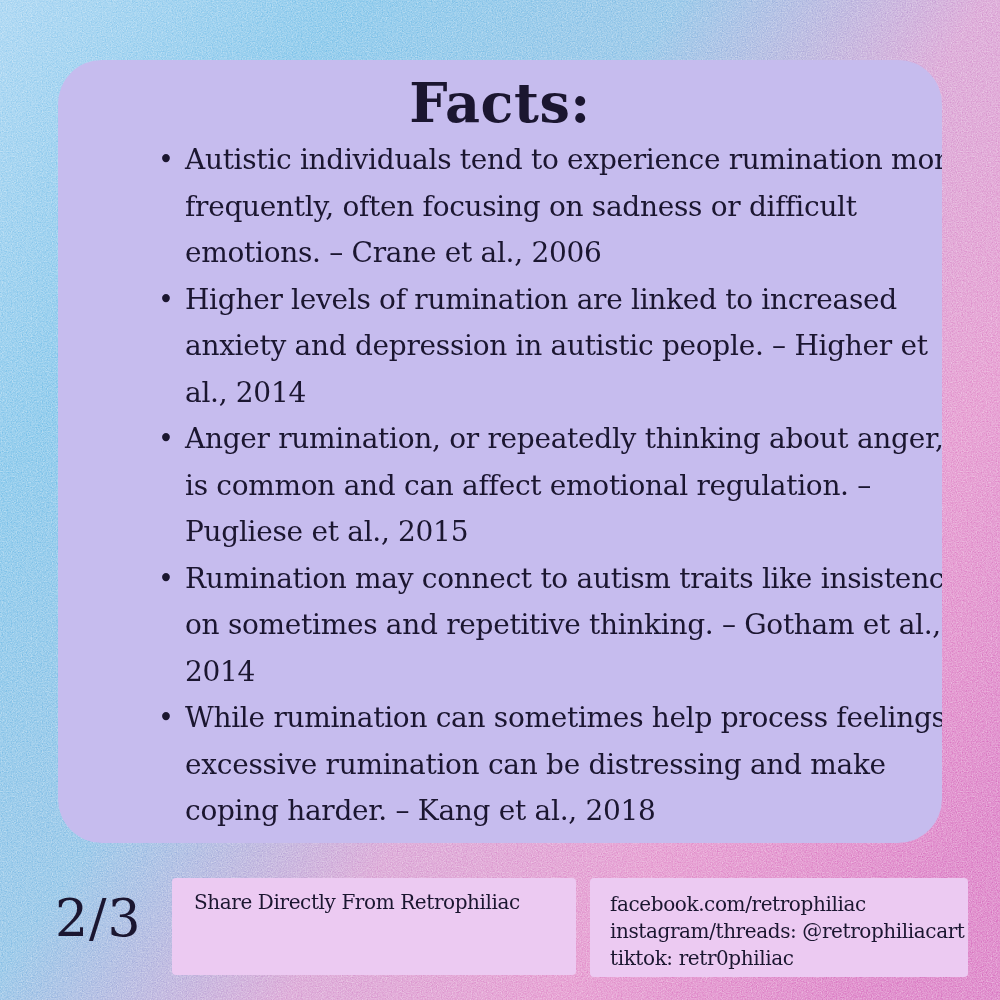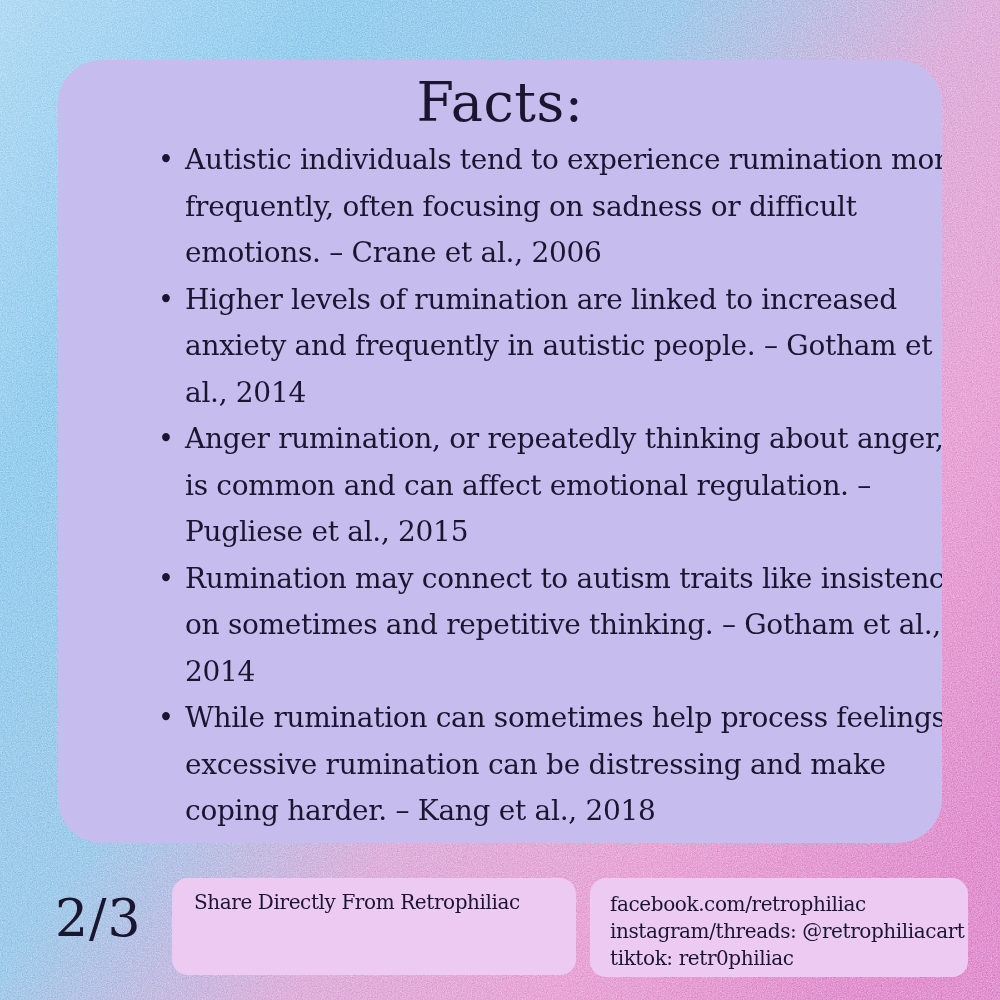--- a/index.html
+++ b/index.html
@@ -36,21 +36,21 @@
     left:58px;top:60px;width:884px;height:783px;
     background:var(--card-bg);
     border-radius:44px;
     padding-top:14px;
     overflow:hidden;
   }
   .card-title{
     text-align:center;
     font-size:54px;
     line-height:58px;
-    font-weight:normal;
+    font-weight:bold;
     letter-spacing:0.5px;
   }
   .bullets{
     margin-top:5px;
     padding-left:100px; 
     list-style:none;
   }
   .bullet{display:flex;align-items:flex-start;}
   .dot{
     width:27px;
@@ -68,21 +68,21 @@
     position:absolute;
     left:55px;top:886px;
     font-size:52px;
     line-height:64px;
     letter-spacing:1px;
   }
   .info-box{
     position:absolute;
     top:878px;
     background:var(--box-bg);
-    border-radius:16px;
+    border-radius:4px;
   }
   .share-box{
     left:172px;width:404px;height:97px;
     padding:11px 10px 0 22px;
   }
   .social-box{
     left:590px;width:378px;height:99px;
     padding:13px 6px 5px 20px;
   }
   .box-line{
@@ -113,21 +113,21 @@
       <span class="lines">
         <span class="line">Autistic individuals tend to experience rumination more</span><br>
         <span class="line">frequently, often focusing on sadness or difficult</span><br>
         <span class="line">emotions. – Crane et al., 2006</span>
       </span>
     </li>
     <li class="bullet">
       <span class="dot">•</span>
       <span class="lines">
         <span class="line">Higher levels of rumination are linked to increased</span><br>
-        <span class="line">anxiety and frequently in autistic people. – Gotham et</span><br>
+        <span class="line">anxiety and depression in autistic people. – Higher et</span><br>
         <span class="line">al., 2014</span>
       </span>
     </li>
     <li class="bullet">
       <span class="dot">•</span>
       <span class="lines">
         <span class="line">Anger rumination, or repeatedly thinking about anger,</span><br>
         <span class="line">is common and can affect emotional regulation. –</span><br>
         <span class="line">Pugliese et al., 2015</span>
       </span>

